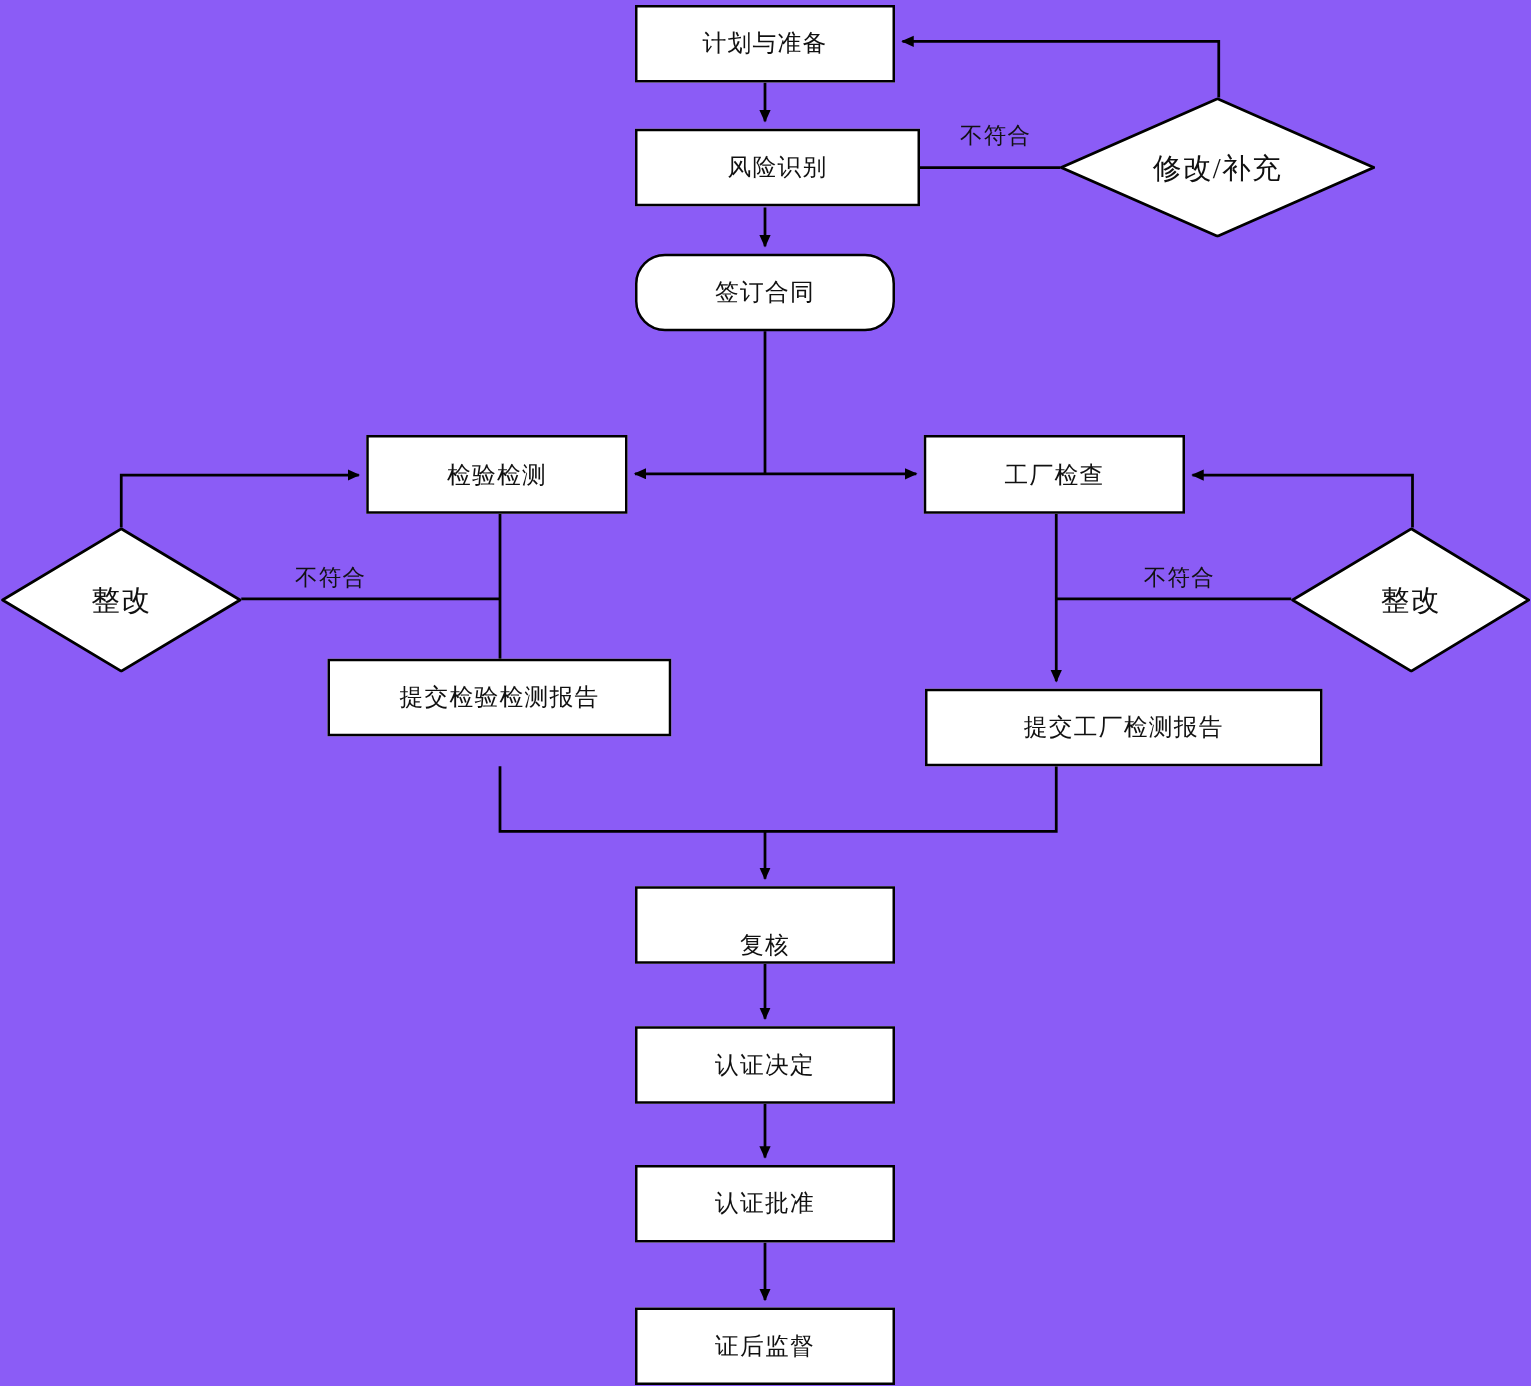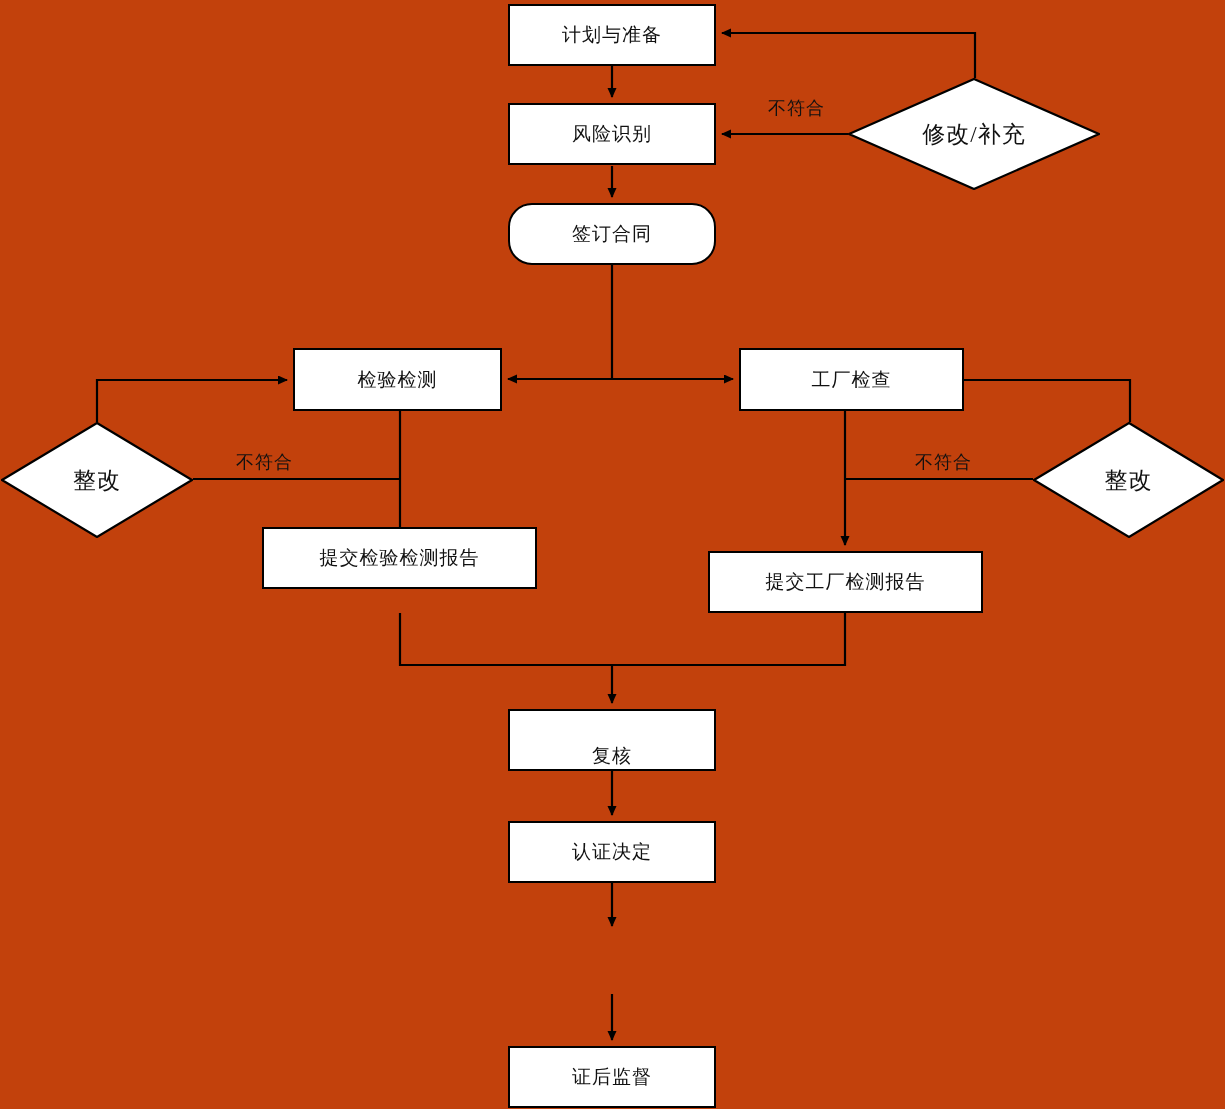--- a/index.html
+++ b/index.html
@@ -4,21 +4,21 @@
 <style>
   html, body {
     margin: 0;
     padding: 0;
     background: #ffffff;
   }
   #canvas {
     position: relative;
     width: 1225px;
     height: 1109px;
-    background: #c2410c;
+    background: #8b5cf6;
     overflow: hidden;
     font-family: "Liberation Serif", "DejaVu Serif", serif;
   }
   svg.flow {
     position: absolute;
     top: 0;
     left: 0;
     width: 1225px;
     height: 1109px;
   }
@@ -111,40 +111,40 @@
       <path d="M612,771 L612,815" marker-end="url(#arrow)"></path>
       <path d="M612,883 L612,926" marker-end="url(#arrow)"></path>
       <path d="M612,994 L612,1040" marker-end="url(#arrow)"></path>
     </g>
   </svg>
 
   <div class="node-box" style="left:508px; top:4px; width:208px; height:62px;">
     <span>计划与准备</span>
   </div>
 
-  <div class="node-box" style="left:508px; top:103px; width:208px; height:62px;">
+  <div class="node-box" style="left:508px; top:103px; width:228px; height:62px;">
     <span>风险识别</span>
   </div>
 
   <div class="node-box" style="left:508px; top:203px; width:208px; height:62px;border-radius:24px;">
     <span>签订合同</span>
   </div>
 
   <div class="node-diamond" style="left:848px; top:78px; width:252px; height:112px;">
     <svg viewBox="0 0 252 112" preserveAspectRatio="none">
       <polygon points="126,1 251,56 126,111 1,56" fill="#ffffff" stroke="#000000" stroke-width="2.2"></polygon>
     </svg>
     <div class="dlabel">修改/补充</div>
   </div>
 
   <div class="node-box" style="left:293px; top:348px; width:209px; height:63px;">
     <span>检验检测</span>
   </div>
 
-  <div class="node-box" style="left:739px; top:348px; width:225px; height:63px;">
+  <div class="node-box" style="left:739px; top:348px; width:209px; height:63px;">
     <span>工厂检查</span>
   </div>
 
   <div class="node-diamond" style="left:1px; top:422px; width:192px; height:116px;">
     <svg viewBox="0 0 192 116" preserveAspectRatio="none">
       <polygon points="96,1 191,58 96,115 1,58" fill="#ffffff" stroke="#000000" stroke-width="2.2"></polygon>
     </svg>
     <div class="dlabel">整改</div>
   </div>
 
@@ -152,32 +152,35 @@
     <svg viewBox="0 0 191 116" preserveAspectRatio="none">
       <polygon points="96,1 190,58 96,115 1,58" fill="#ffffff" stroke="#000000" stroke-width="2.2"></polygon>
     </svg>
     <div class="dlabel">整改</div>
   </div>
 
   <div class="node-box" style="left:262px; top:527px; width:275px; height:62px;">
     <span>提交检验检测报告</span>
   </div>
 
-  <div class="node-box" style="left:708px; top:551px; width:275px; height:62px;justify-content:center;">
+  <div class="node-box" style="left:740px; top:551px; width:318px; height:62px;justify-content:center;">
     <span>提交工厂检测报告</span>
   </div>
 
   <div class="node-box" style="left:508px; top:709px; width:208px; height:62px;align-items:flex-end;">
     <span>复核</span>
   </div>
 
   <div class="node-box" style="left:508px; top:821px; width:208px; height:62px;">
     <span>认证决定</span>
   </div>
 
+  <div class="node-box" style="left:508px; top:932px; width:208px; height:62px;">
+    <span>认证批准</span>
+  </div>
 
   <div class="node-box" style="left:508px; top:1046px; width:208px; height:62px;">
     <span>证后监督</span>
   </div>
 
   <div class="edge-label" style="left:768px; top:96px;">不符合</div>
 
   <div class="edge-label" style="left:236px; top:450px;">不符合</div>
 
   <div class="edge-label" style="left:915px; top:450px;">不符合</div>

